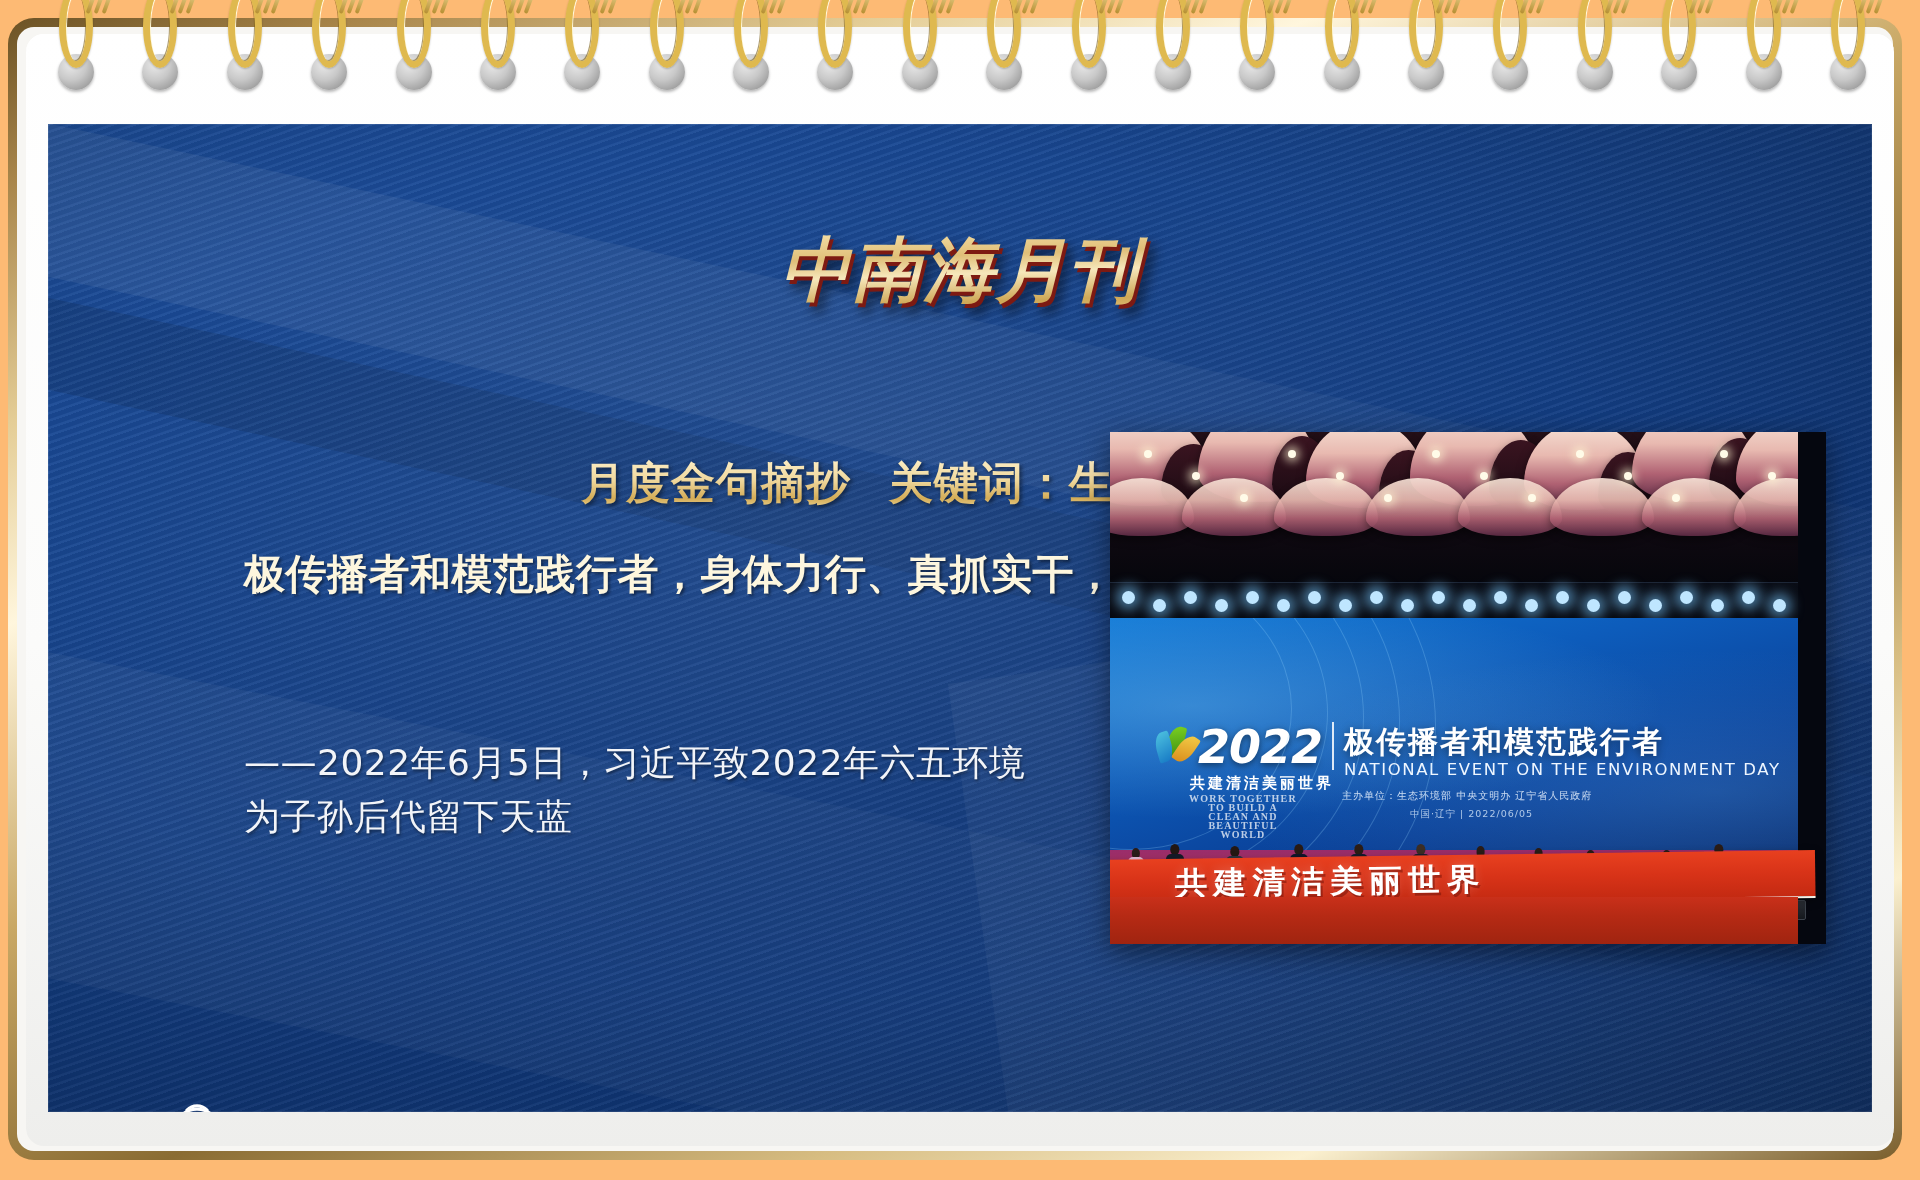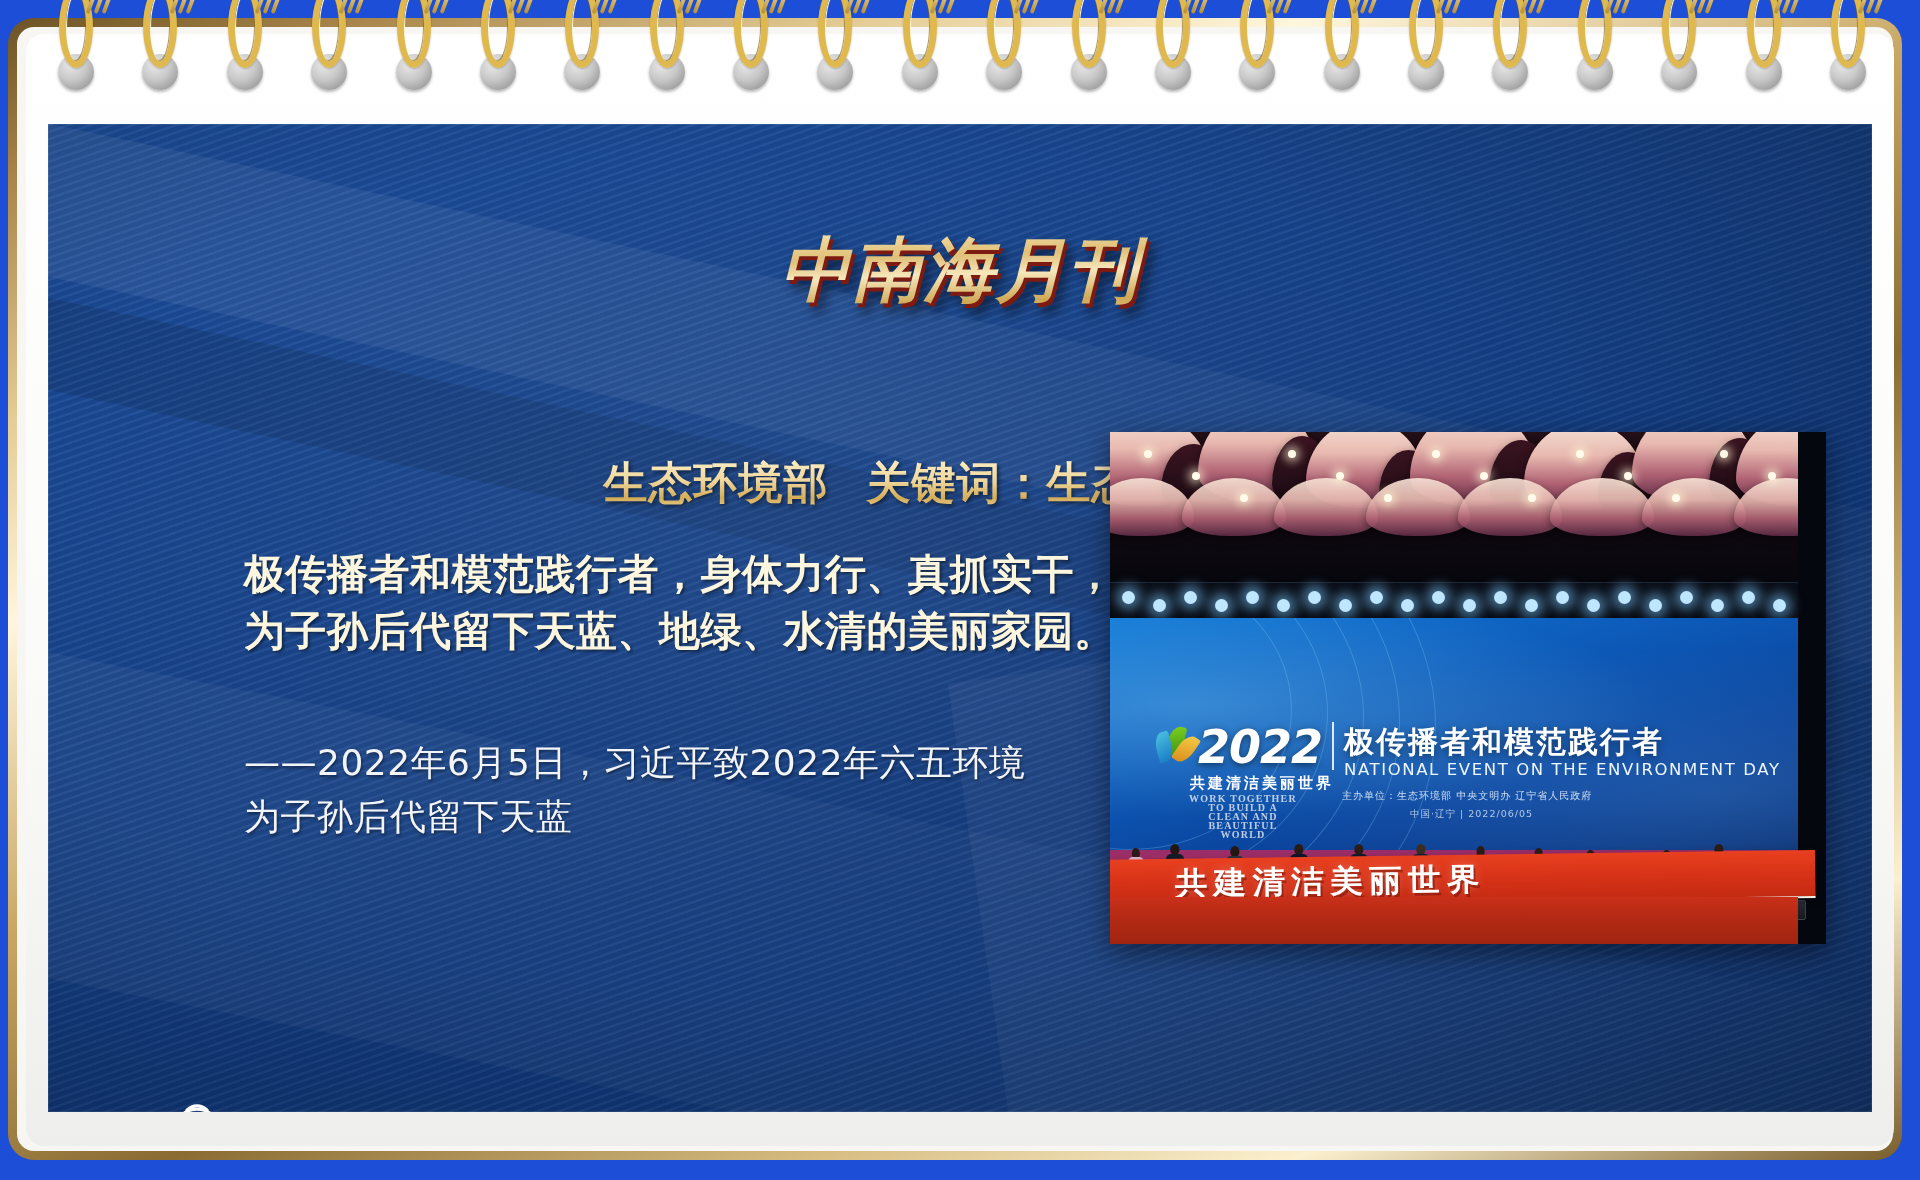--- a/index.html
+++ b/index.html
@@ -11,21 +11,21 @@
     font-family: "Liberation Sans", "DejaVu Sans", sans-serif;
     background: #ffffff;
   }
 
   
   #notebook {
     position: absolute;
     left: 0; top: 0;
     width: 1920px;
     height: 1180px;
-    background: #1d4ed8;
+    background: #fdba74;
   }
 
   
   .gold-frame {
     position: absolute;
     left: 8px;
     top: 18px;
     width: 1894px;
     height: 1142px;
     border-radius: 26px;
@@ -653,26 +653,25 @@
   <div id="slide">
     <div class="band b1"></div>
     <div class="band b2"></div>
     <div class="band b3"></div>
     <div class="band b4"></div>
     <div class="vignette"></div>
 
     <div id="title">中南海月刊</div>
 
     <div id="subtitle">
-      <span>生态环境部</span><span class="gap"></span><span>关键词：生态文明建设</span>
+      <span>月度金句摘抄</span><span class="gap"></span><span>关键词：生态文明建设</span>
     </div>
 
     <div id="quote-block">
       <div class="quote-line">极传播者和模范践行者，身体力行、真抓实干，</div>
-      <div class="quote-line">为子孙后代留下天蓝、地绿、水清的美丽家园。</div>
     </div>
 
     <div id="attribution">
       <div class="attrib-line">——2022年6月5日，习近平致2022年六五环境</div>
       <div class="attrib-line">为子孙后代留下天蓝</div>
     </div>
 
     <div id="photo">
       <div class="ph-ceiling">
           <div class="petal" style="left: -30px; top: -18px; width: 130px; height: 92px;"></div>

